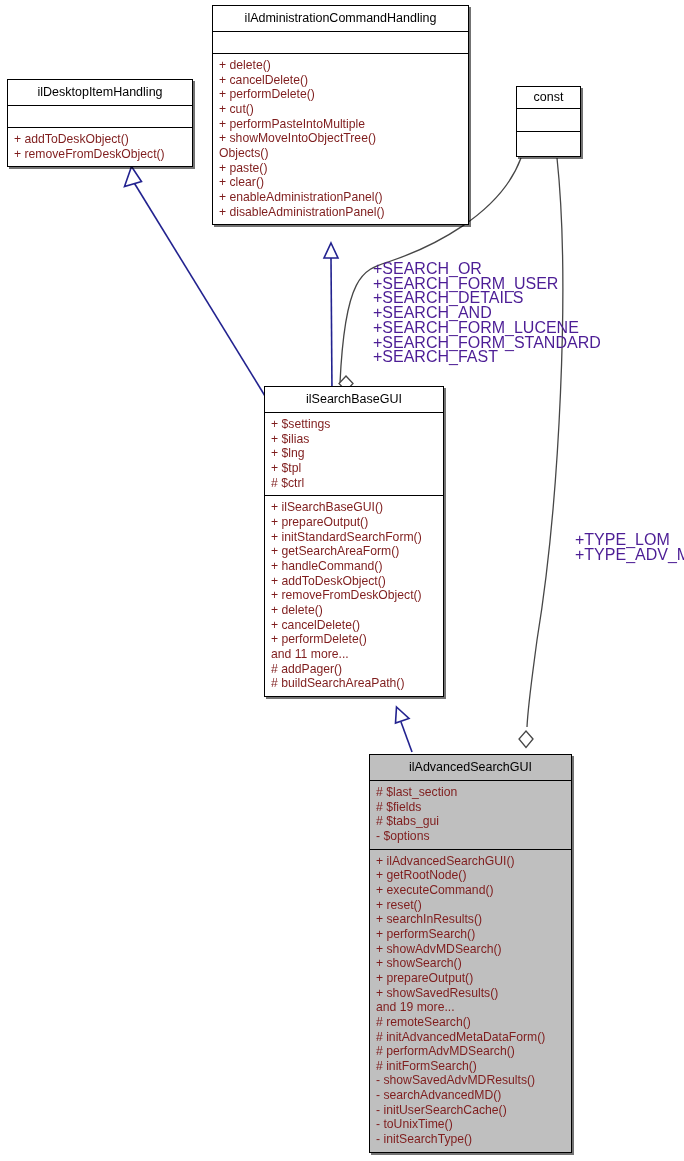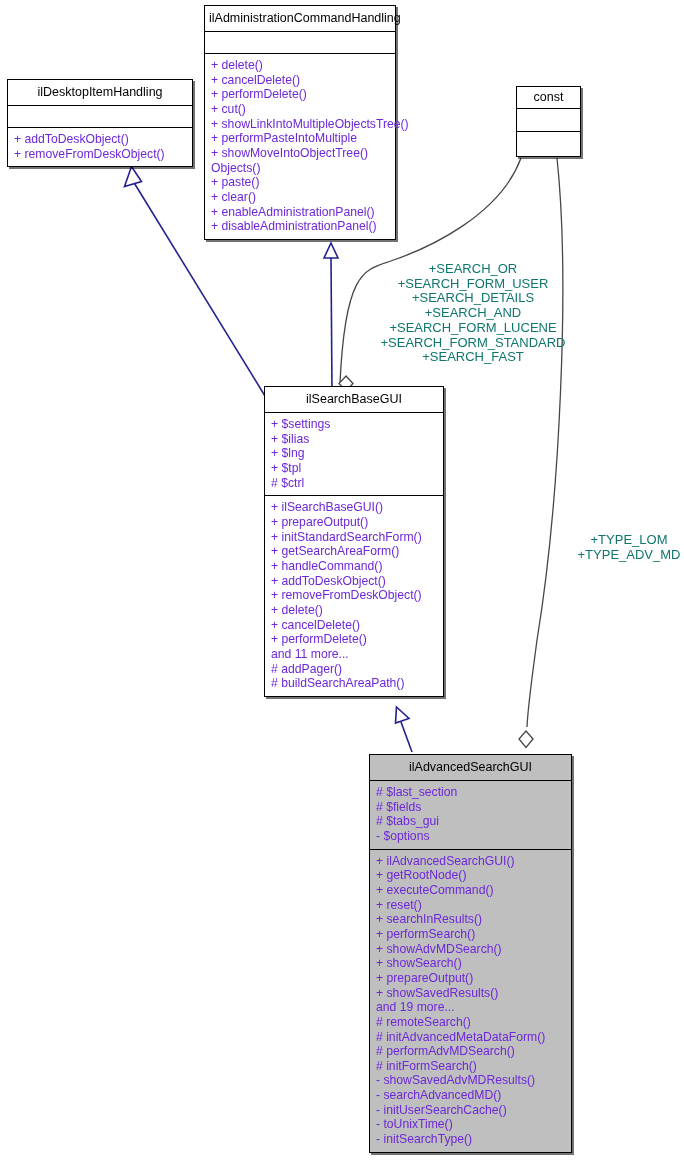--- a/index.html
+++ b/index.html
@@ -42,35 +42,34 @@
     line-height: 14px;
     white-space: nowrap;
   }
   .uml-sep {
     border-top: 1px solid #000000;
   }
   .uml-compartment {
     padding: 4px 6px 5px 6px;
     font-size: 12.2px;
     line-height: 14.65px;
-    color: #6d28d9;
+    color: #7f1d1d;
   }
   .uml-compartment.empty {
     height: 21px;
     padding: 0;
   }
   .uml-row {
     white-space: nowrap;
   }
   .edge-label {
     position: absolute;
-    font-size: 13px;
+    font-size: 16px;
     line-height: 14.7px;
-    color: #0f766e;
-    text-align: center;
+    color: #4c1d95;
     white-space: nowrap;
     z-index: 4;
   }
 </style>
 </head>
 <body>
 
 <div id="diagram">
 
   <svg id="edges" viewBox="0 0 684 1161" width="684" height="1161" xmlns="http://www.w3.org/2000/svg">
@@ -103,29 +102,28 @@
 
   <div class="uml-box" style="left:7px; top:79px; width:186px;">
     <div class="uml-title">ilDesktopItemHandling</div>
     <div class="uml-compartment empty uml-sep"></div>
     <div class="uml-compartment uml-sep">
       <div class="uml-row">+ addToDeskObject()</div>
       <div class="uml-row">+ removeFromDeskObject()</div>
     </div>
   </div>
 
-  <div class="uml-box" style="left:204px; top:5px; width:192px;">
+  <div class="uml-box" style="left:212px; top:5px; width:257px;">
     <div class="uml-title">ilAdministrationCommandHandling</div>
     <div class="uml-compartment empty uml-sep"></div>
     <div class="uml-compartment uml-sep">
       <div class="uml-row">+ delete()</div>
       <div class="uml-row">+ cancelDelete()</div>
       <div class="uml-row">+ performDelete()</div>
       <div class="uml-row">+ cut()</div>
-      <div class="uml-row">+ showLinkIntoMultipleObjectsTree()</div>
       <div class="uml-row">+ performPasteIntoMultiple</div>
       <div class="uml-row">+ showMoveIntoObjectTree()</div>
       <div class="uml-row">Objects()</div>
       <div class="uml-row">+ paste()</div>
       <div class="uml-row">+ clear()</div>
       <div class="uml-row">+ enableAdministrationPanel()</div>
       <div class="uml-row">+ disableAdministrationPanel()</div>
     </div>
   </div>
 

